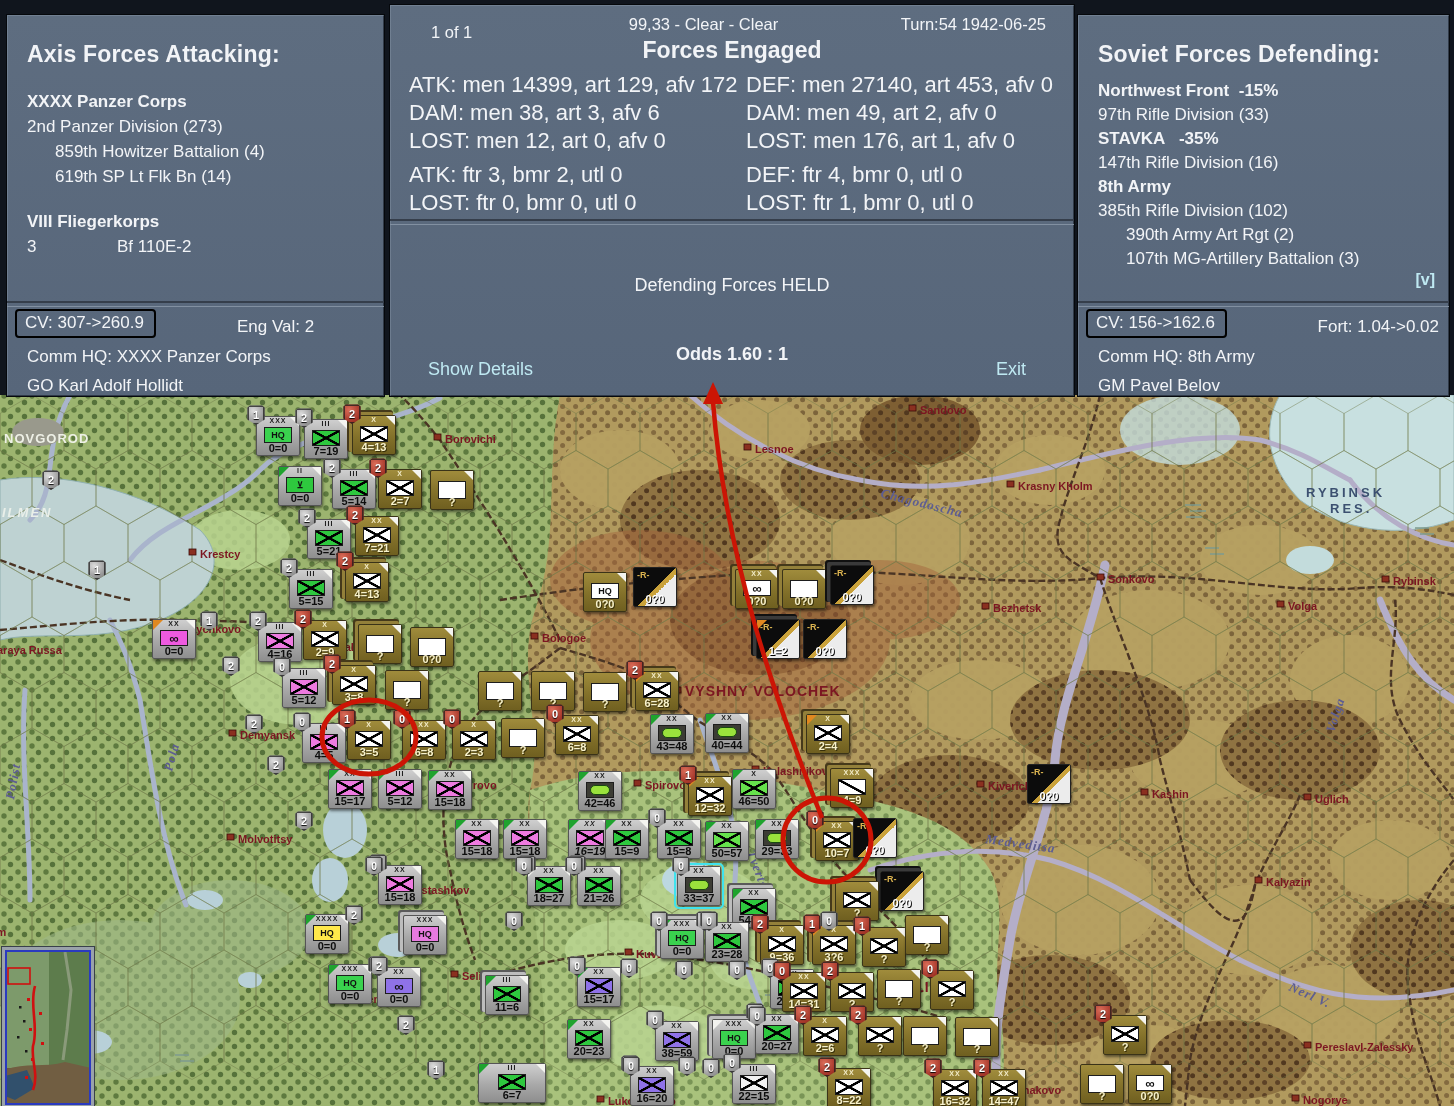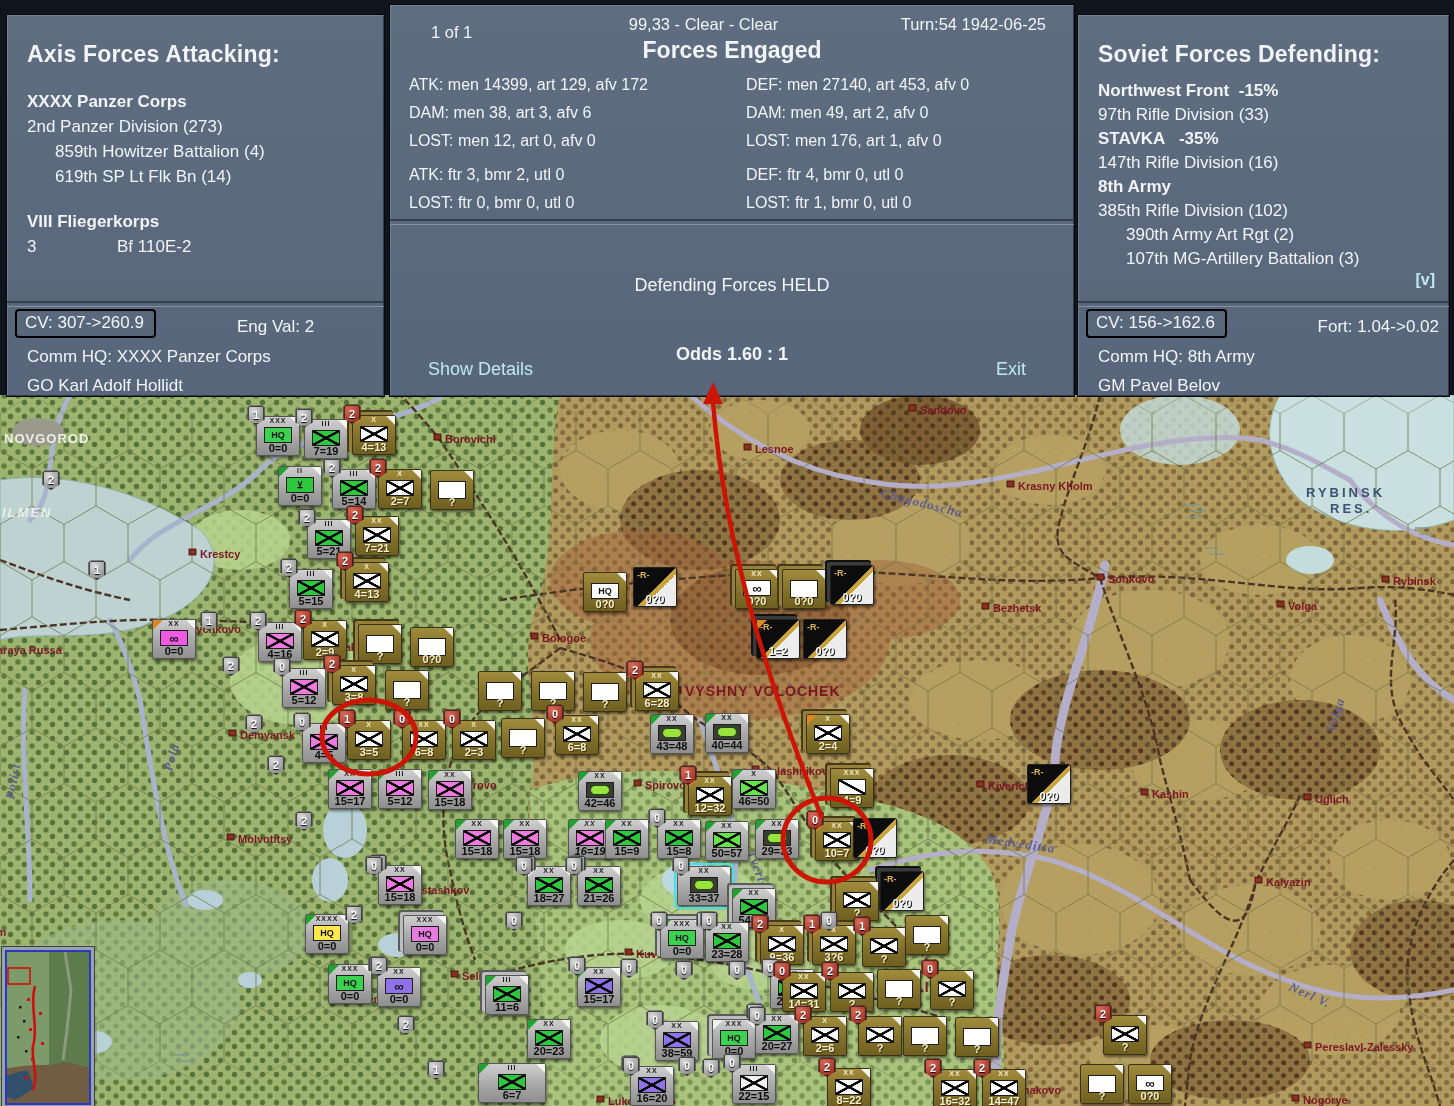--- a/index.html
+++ b/index.html
@@ -25,21 +25,21 @@
       border-bottom:1px solid #8290a1;}
   .cvbox{position:absolute;border:2px solid #000;border-radius:4px;padding:2px 10px 3px 8px;font-size:17px;}
   .lbl{position:absolute;font-size:17px;}
   .cyan{color:#bfe9f2;cursor:pointer;}
   
   #cp-row1{position:absolute;top:10px;left:0;right:0;display:flex;font-size:16.5px;}
   #cp-row1 .c1{width:150px;padding-left:41px;padding-top:8px;}
   #cp-row1 .c2{flex:1;text-align:center;}
   #cp-row1 .c3{width:220px;text-align:right;padding-right:28px;}
   #cp-title{position:absolute;top:32px;left:0;right:0;text-align:center;font-size:23px;font-weight:bold;}
-  .statcol{position:absolute;top:66px;font-size:16px;line-height:28px;white-space:pre;}
+  .statcol{position:absolute;top:66px;font-size:22px;line-height:28px;white-space:pre;}
   #col-atk{left:19px;} #col-def{left:356px;}
   .airgap{height:6px;}
   #cp-result{position:absolute;top:270px;left:0;right:0;text-align:center;font-size:18px;}
   #cp-odds{position:absolute;top:339px;left:0;right:0;text-align:center;font-size:18px;font-weight:bold;}
   #cp-show{position:absolute;left:38px;top:354px;font-size:18px;}
   #cp-exit{position:absolute;right:48px;top:354px;font-size:18px;}
   #sp-expander{position:absolute;right:14px;top:256px;font-size:16px;font-weight:bold;}
   
   #map-svg{position:absolute;left:0;top:395px;z-index:10;}
   #units-layer{position:absolute;left:0;top:0;width:1454px;height:1106px;z-index:20;pointer-events:none;}
@@ -983,21 +983,21 @@
         <div class="fold"></div>
         <div class="shield gray on">0</div>
       </div>
       <div class="counter sov" style="left: 577px; top: 866px;">
         <div class="szl">XX</div>
         <div class="sym symx" style="background-color: rgb(46, 200, 62);"></div>
         <div class="val">21=26</div>
         <div class="fold"></div>
         <div class="shield gray on">0</div>
       </div>
-      <div class="counter sov selected" style="left: 677px; top: 866px; padding-left: 10px;">
+      <div class="counter sov selected" style="left: 677px; top: 866px;">
         <div class="szl">XX</div>
         <div class="sym" style="background-color: rgb(60, 60, 52);">
           <div class="symoval-in"></div>
         </div>
         <div class="val">33=37</div>
         <div class="fold"></div>
       </div>
       <div class="counter sov stack" style="left: 732px; top: 888px;">
         <div class="szl">XX</div>
         <div class="sym symx" style="background-color: rgb(46, 200, 62);"></div>
@@ -1120,21 +1120,21 @@
         <div class="sym symblank"></div>
         <div class="val">?</div>
         <div class="fold"></div>
       </div>
       <div class="counter axis" style="left: 930px; top: 970px;">
         <div class="sym symx" style="background-color: rgb(255, 255, 255);"></div>
         <div class="val">?</div>
         <div class="fold"></div>
         <div class="shield red on">0</div>
       </div>
-      <div class="counter sov" style="left: 527px; top: 1019px;">
+      <div class="counter sov" style="left: 567px; top: 1019px;">
         <div class="szl">XX</div>
         <div class="sym symx" style="background-color: rgb(46, 200, 62);"></div>
         <div class="val">20=23</div>
         <div class="cnr g"></div>
         <div class="fold"></div>
       </div>
       <div class="counter sov" style="left: 655px; top: 1021px;">
         <div class="szl">XX</div>
         <div class="sym symx" style="background-color: rgb(143, 114, 232);"></div>
         <div class="val">38=59</div>

